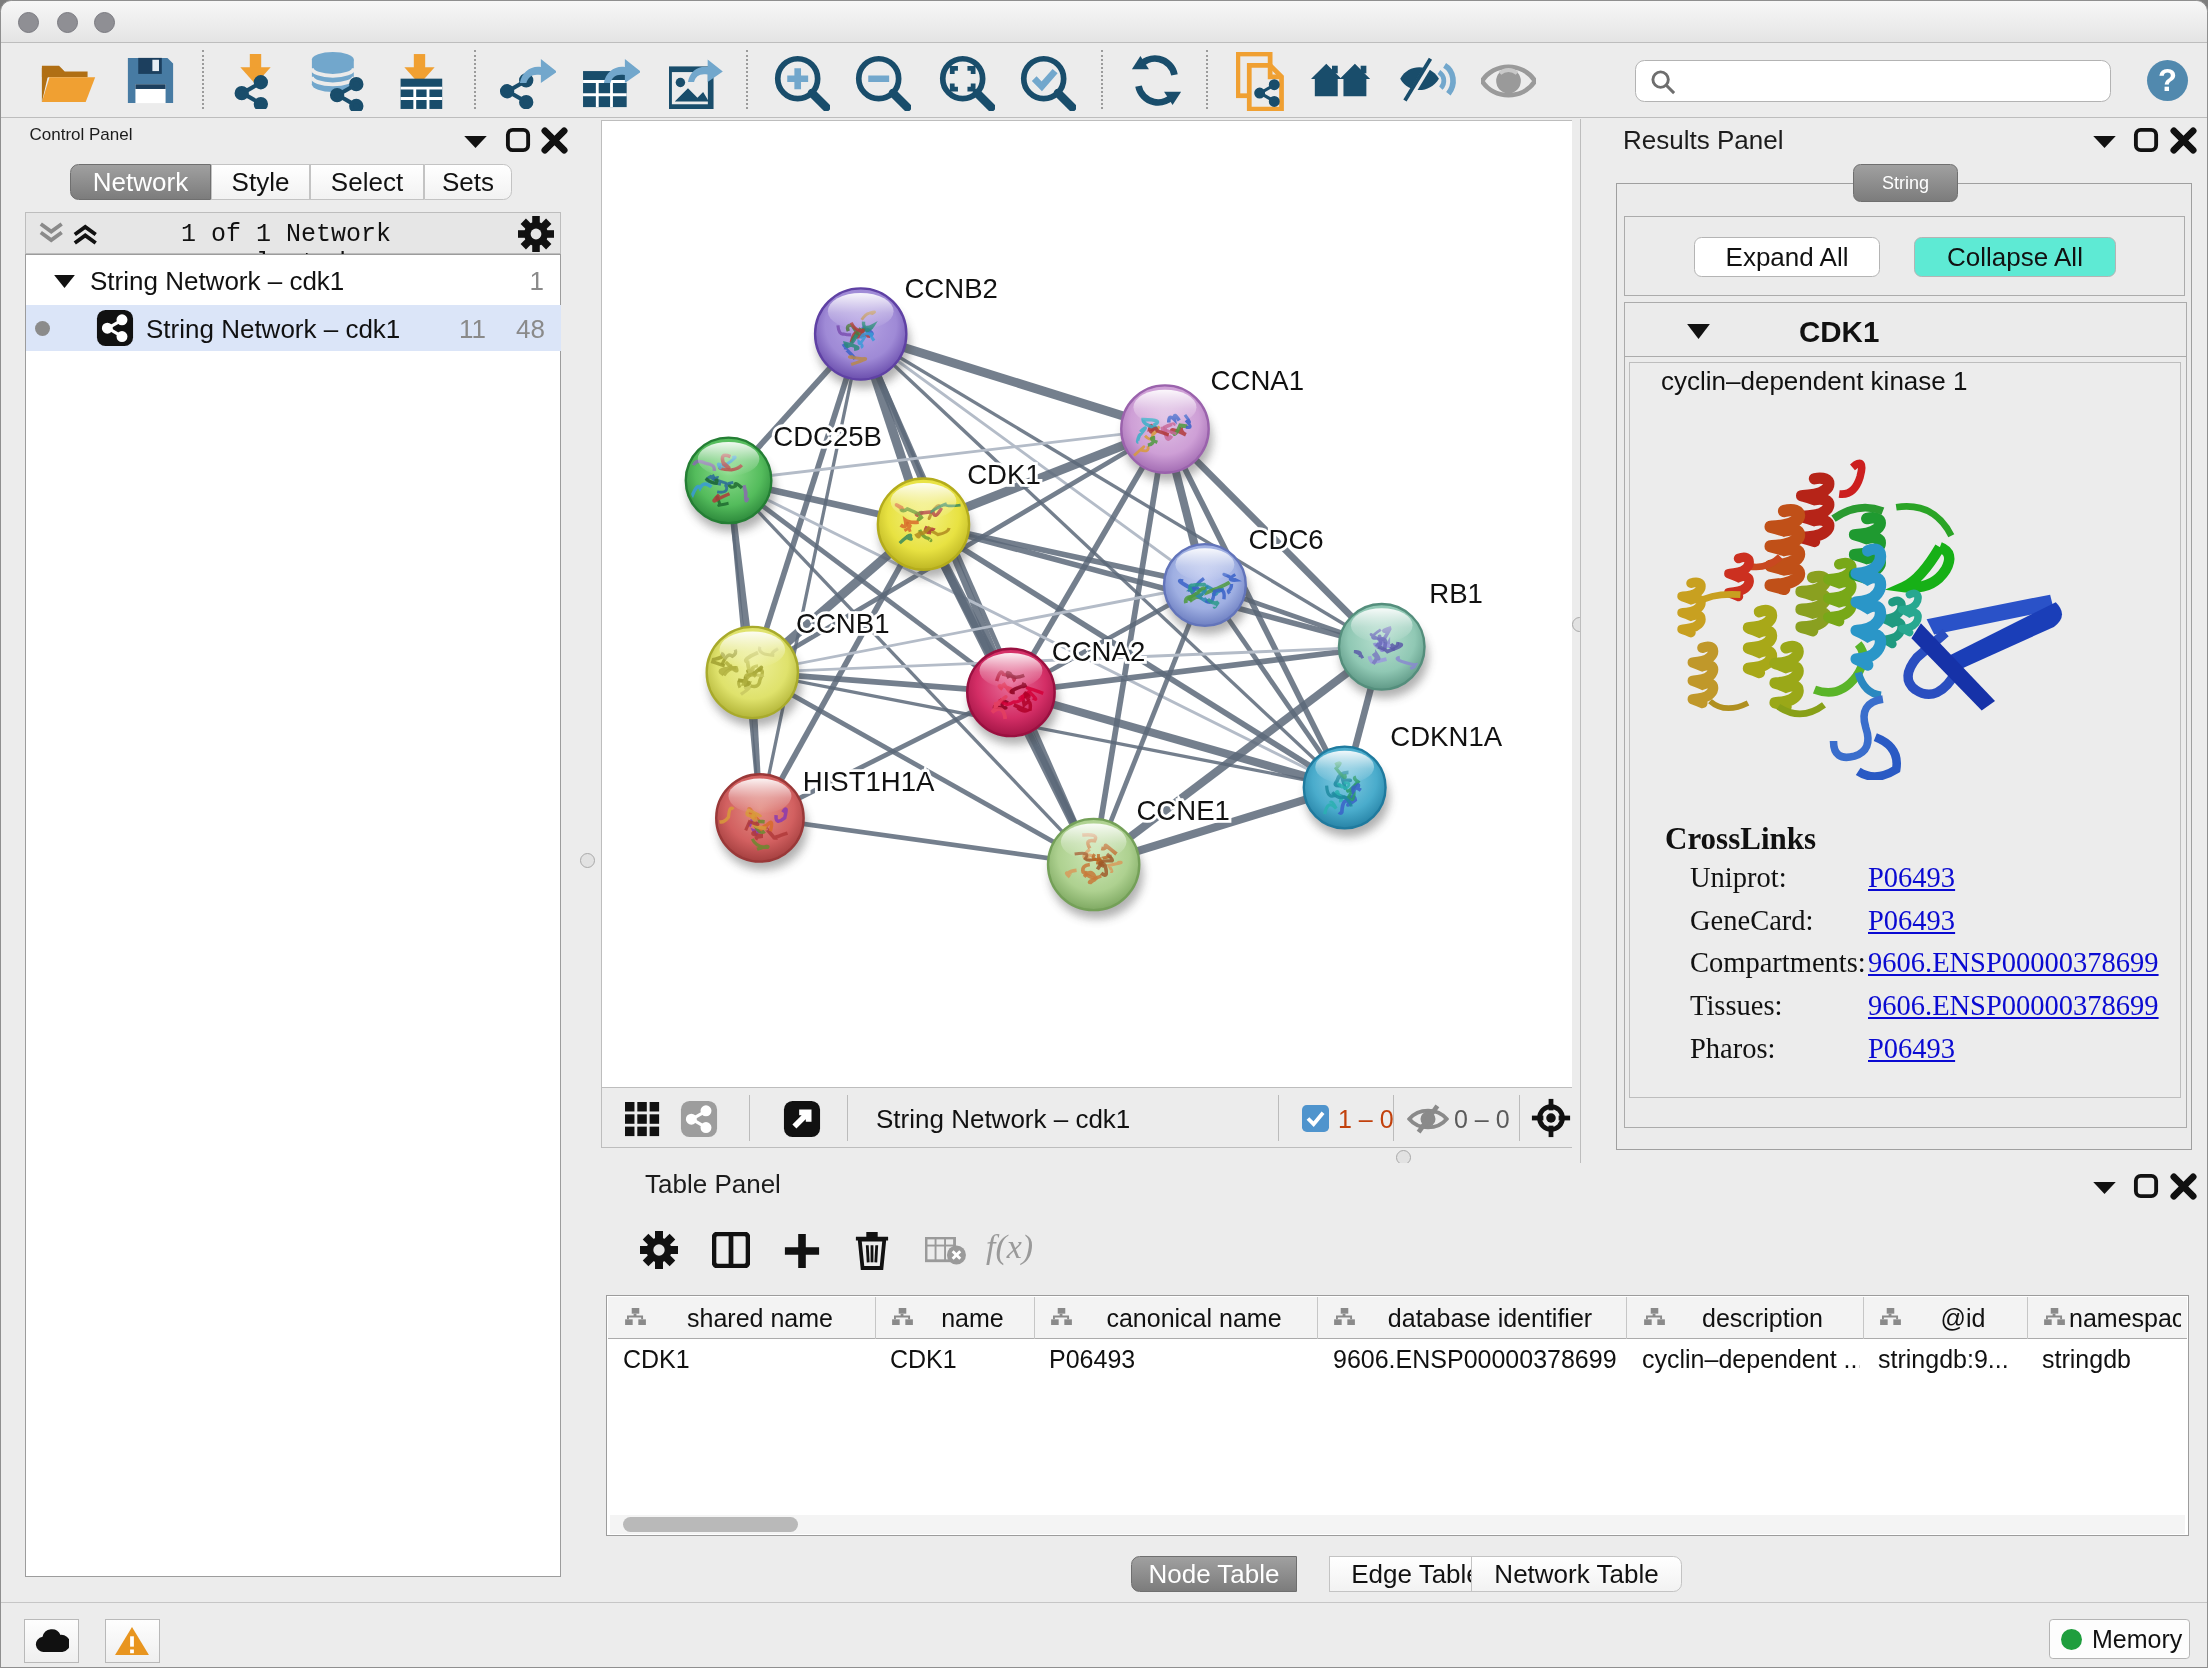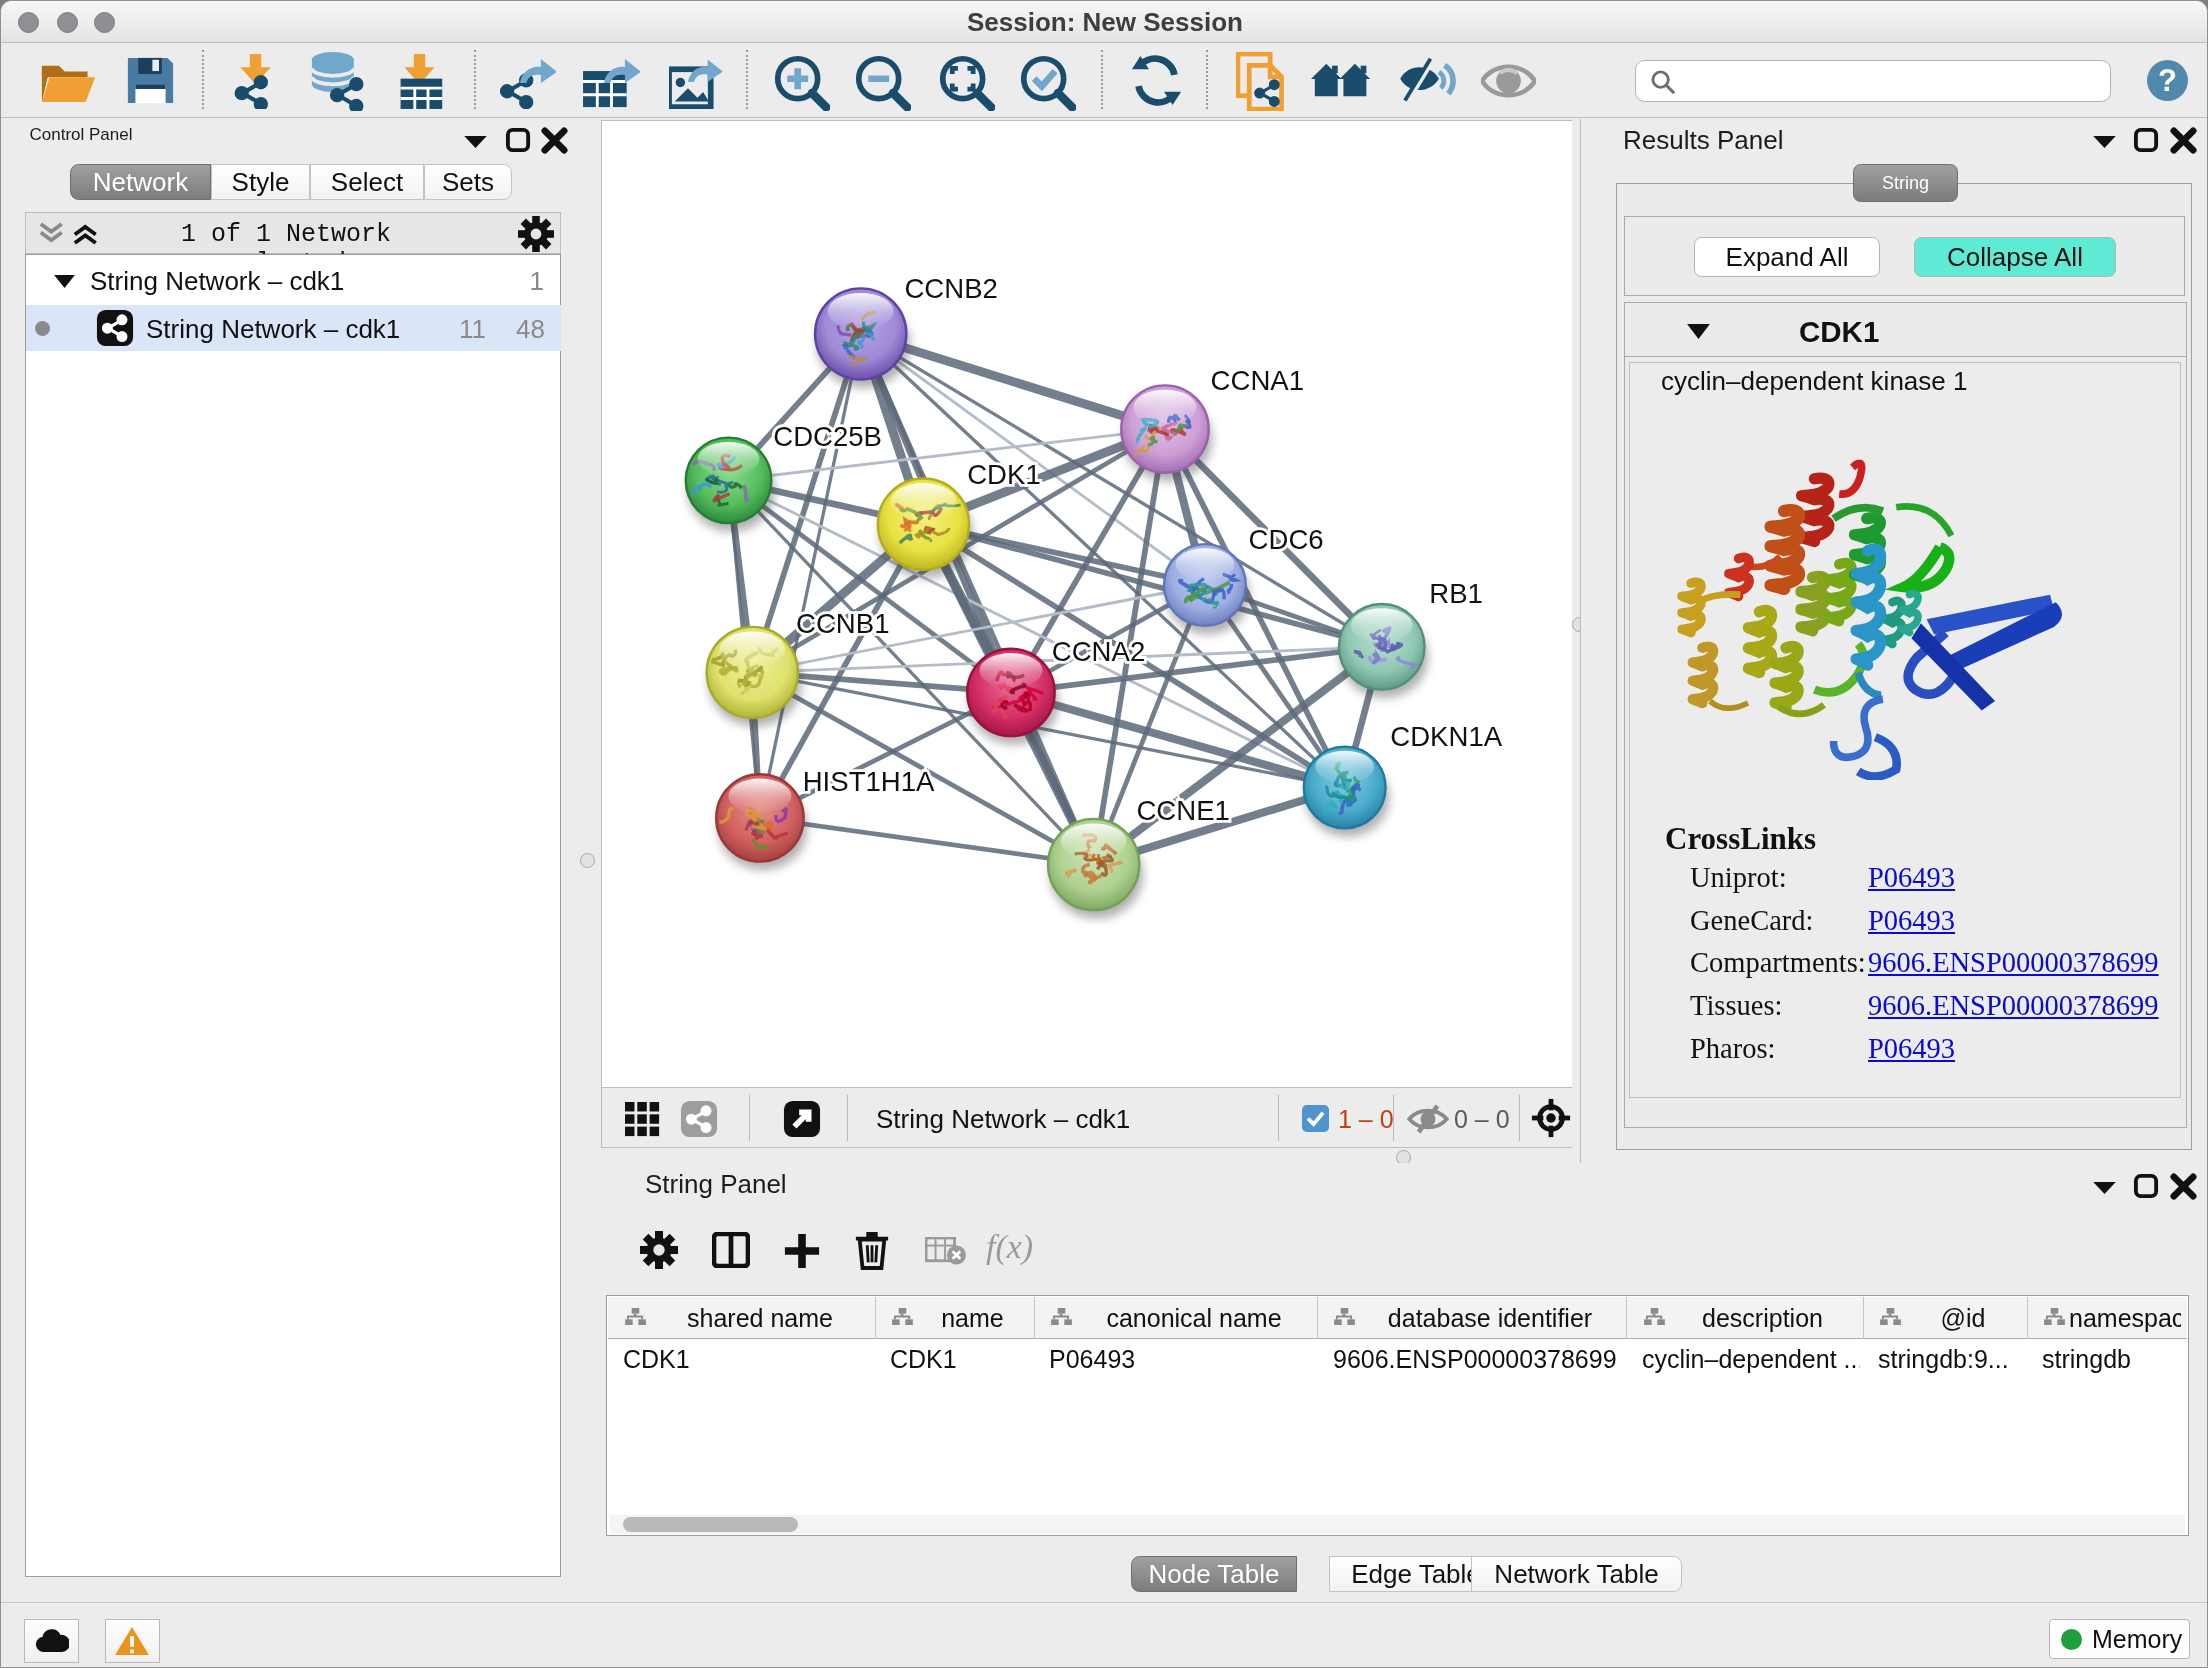--- a/index.html
+++ b/index.html
@@ -7,21 +7,20 @@
 .tl{position:absolute;top:10.5px;width:21px;height:21px;border-radius:50%;background:#8f8f94;border:1px solid #7a7a80;}
 .sep{position:absolute;top:49px;width:0;height:59px;border-left:2.9px dotted #9b9b9b;}
 .icn{position:absolute;}
 a.lnk{color:#0a0ad2;text-decoration:underline;}
 </style></head><body>
 <div class="win">
 <div class="ttl"></div>
 <div class="tl" style="left:17px"></div>
 <div class="tl" style="left:56px"></div>
 <div class="tl" style="left:93px"></div>
-<div style="position:absolute;left:0;top:0;width:2208px;height:42px;text-align:center;line-height:42px;font-size:26px;font-weight:600;color:#3e3e3e;">Session: New Session</div>
 <div style="position:absolute;left:0px;top:43px;width:2208px;height:74px;background:#ececec;border-bottom:1.9px solid #bdbdbd;"></div>
 <div class="sep" style="left:201px"></div>
 <div class="sep" style="left:473px"></div>
 <div class="sep" style="left:745px"></div>
 <div class="sep" style="left:1100px"></div>
 <div class="sep" style="left:1205px"></div>
 <svg class="icn" style="left:39px;top:57px" width="59" height="48" viewBox="0 0 62 50">
       <path d="M2 8 L20 8 L26 14 L50 14 L50 20 L2 20 Z" fill="#b06f14"></path>
       <path d="M2 46 L10 20 L58 20 L48 46 Z" fill="#f0a032"></path>
       <path d="M2 46 L2 10 L8 20" fill="#b06f14"></path>
@@ -724,21 +723,21 @@
 <div style="position:absolute;left:1867px;top:861px;width:323px;height:32px;font-family:'Liberation Serif',serif;font-size:28.5px;"><a class="lnk" href="#">P06493</a></div>
 <div style="position:absolute;left:1689px;top:904px;width:181px;height:32px;font-family:'Liberation Serif',serif;font-size:28.5px;color:#111;">GeneCard:</div>
 <div style="position:absolute;left:1867px;top:904px;width:323px;height:32px;font-family:'Liberation Serif',serif;font-size:28.5px;"><a class="lnk" href="#">P06493</a></div>
 <div style="position:absolute;left:1689px;top:946px;width:181px;height:32px;font-family:'Liberation Serif',serif;font-size:28.5px;color:#111;">Compartments:</div>
 <div style="position:absolute;left:1867px;top:946px;width:323px;height:32px;font-family:'Liberation Serif',serif;font-size:28.5px;"><a class="lnk" href="#">9606.ENSP00000378699</a></div>
 <div style="position:absolute;left:1689px;top:989px;width:181px;height:32px;font-family:'Liberation Serif',serif;font-size:28.5px;color:#111;">Tissues:</div>
 <div style="position:absolute;left:1867px;top:989px;width:323px;height:32px;font-family:'Liberation Serif',serif;font-size:28.5px;"><a class="lnk" href="#">9606.ENSP00000378699</a></div>
 <div style="position:absolute;left:1689px;top:1032px;width:181px;height:32px;font-family:'Liberation Serif',serif;font-size:28.5px;color:#111;">Pharos:</div>
 <div style="position:absolute;left:1867px;top:1032px;width:323px;height:32px;font-family:'Liberation Serif',serif;font-size:28.5px;"><a class="lnk" href="#">P06493</a></div>
 <div style="position:absolute;left:590px;top:1162px;width:1619px;height:438px;background:#ececec;"></div>
-<div style="position:absolute;left:644px;top:1168px;width:285px;height:28.5px;font-size:26px;color:#1c1c1c;">String Panel</div>
+<div style="position:absolute;left:644px;top:1168px;width:285px;height:28.5px;font-size:26px;color:#1c1c1c;">Table Panel</div>
 <svg class="icn" style="left:2091px;top:1179px" width="25" height="15" viewBox="0 0 26 16">
       <path d="M1 2 L25 2 L13 15 Z" fill="#111"></path>
     </svg>
     <svg class="icn" style="left:2132px;top:1172px" width="27" height="27" viewBox="0 0 28 28">
       <rect x="3" y="3" width="21" height="21" rx="5" fill="none" stroke="#111" stroke-width="4"></rect>
     </svg>
     <svg class="icn" style="left:2169px;top:1172px" width="27" height="27" viewBox="0 0 28 28">
       <path d="M4 4 L24 24 M24 4 L4 24" stroke="#111" stroke-width="7" stroke-linecap="round"></path>
     </svg>
 <svg class="icn" style="left:639px;top:1230px" width="38" height="38" viewBox="-20 -20 40 40">

